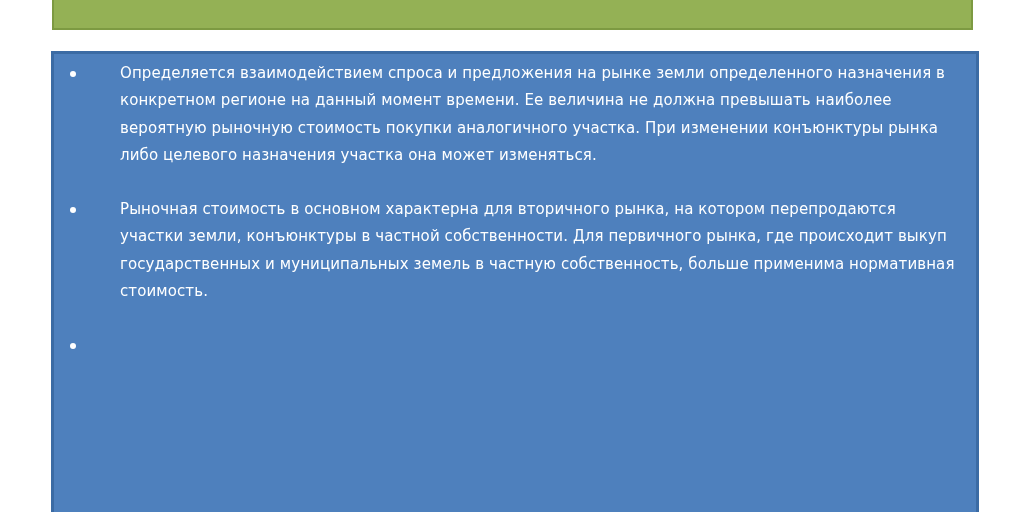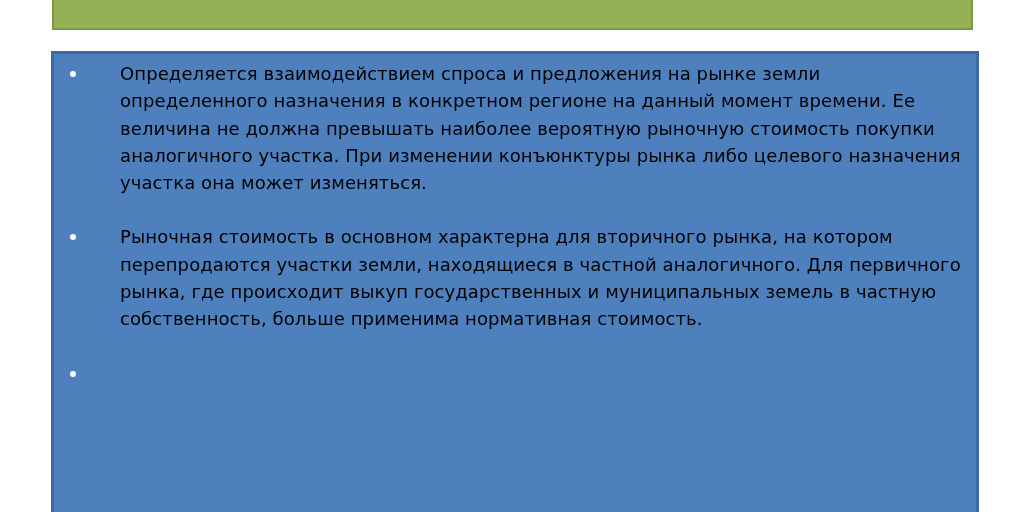--- a/index.html
+++ b/index.html
@@ -52,22 +52,22 @@
   ul.bullets {
     list-style: none;
     margin: 0;
     padding: 0;
   }
 
   ul.bullets > li {
     position: relative;
     margin: 0 0 27px 0;
     padding-left: 52px;
-    color: #000000;
-    font-size: 18px;
+    color: #ffffff;
+    font-size: 15px;
     line-height: 27.3px;
     letter-spacing: 0.1px;
     text-align: left;
   }
 
   ul.bullets > li:last-child {
     margin-bottom: 0;
   }
 
   ul.bullets > li .bullet-dot {
@@ -102,21 +102,21 @@
   <div class="body-box">
     <ul class="bullets">
 
       <li>
         <span class="bullet-dot"></span>
         <span class="bullet-text">Определяется взаимодействием спроса и предложения на рынке земли определенного назначения в конкретном регионе на данный момент времени. Ее величина не должна превышать наиболее вероятную рыночную стоимость покупки аналогичного участка. При изменении конъюнктуры рынка либо целевого назначения участка она может изменяться.</span>
       </li>
 
       <li>
         <span class="bullet-dot"></span>
-        <span class="bullet-text">Рыночная стоимость в основном характерна для вторичного рынка, на котором перепродаются участки земли, находящиеся в частной аналогичного. Для первичного рынка, где происходит выкуп государственных и муниципальных земель в частную собственность, больше применима нормативная стоимость.</span>
+        <span class="bullet-text">Рыночная стоимость в основном характерна для вторичного рынка, на котором перепродаются участки земли, конъюнктуры в частной собственности. Для первичного рынка, где происходит выкуп государственных и муниципальных земель в частную собственность, больше применима нормативная стоимость.</span>
       </li>
 
       <li class="empty">
         <span class="bullet-dot"></span>
         <span class="bullet-text"></span>
       </li>
 
     </ul>
   </div>
 

